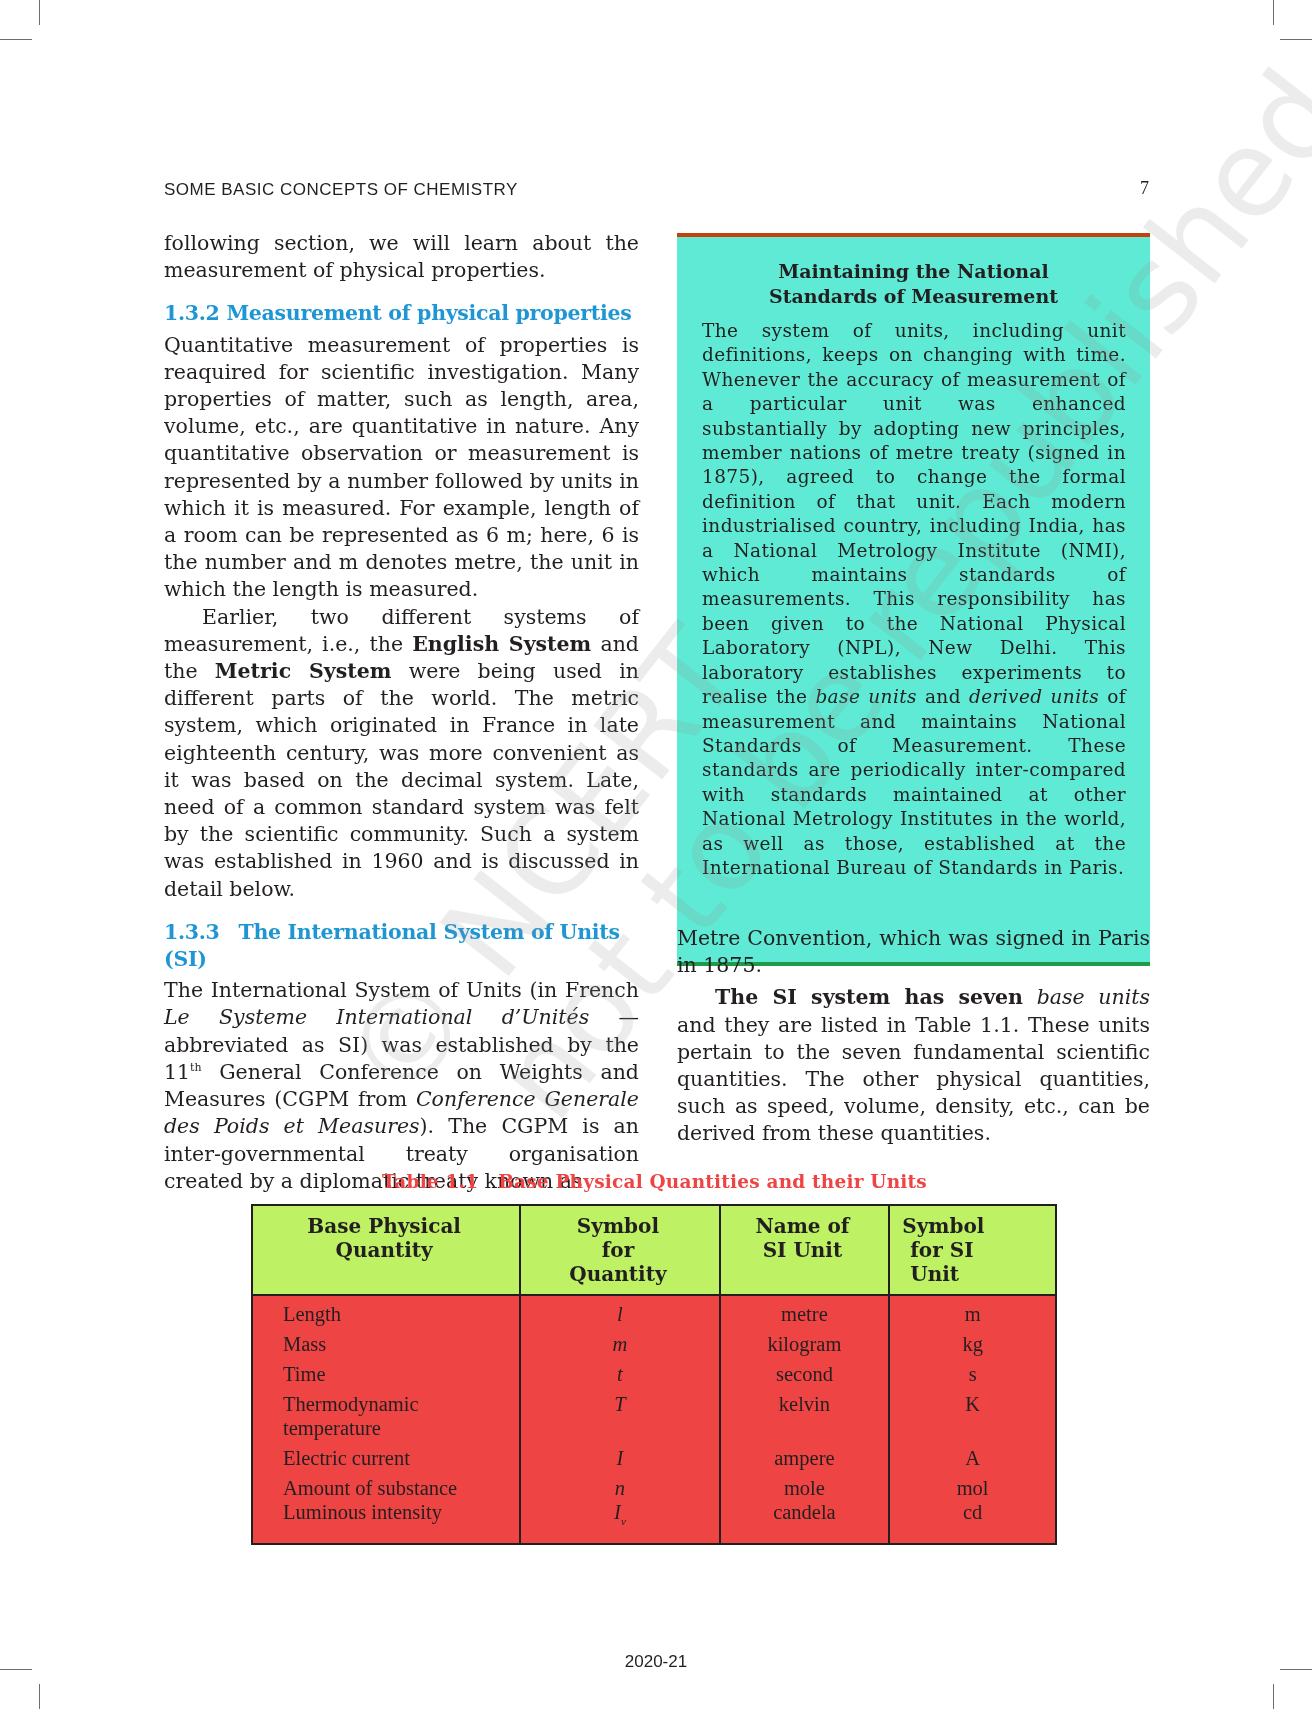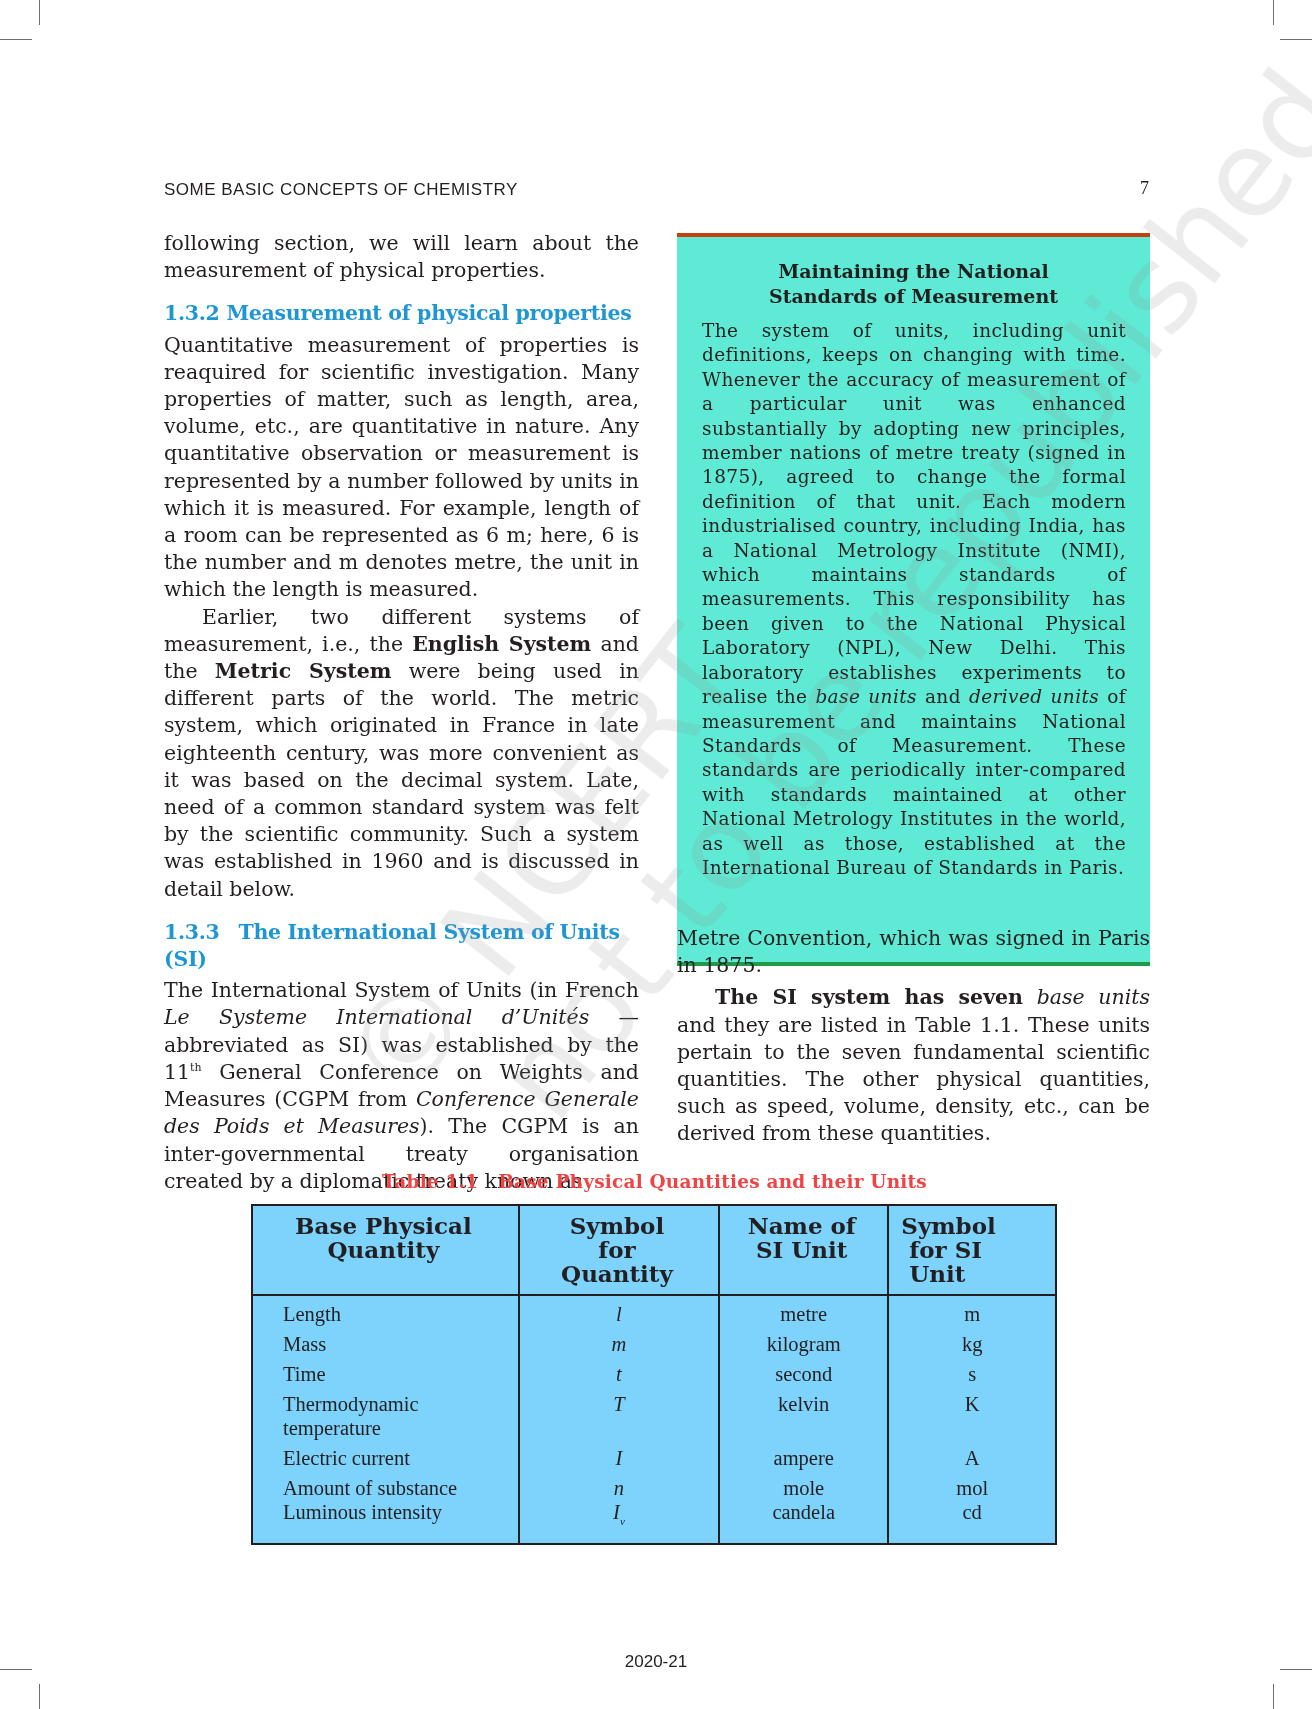--- a/index.html
+++ b/index.html
@@ -32,23 +32,23 @@
               letter-spacing:0.4px; }
 
   .watermark { position:absolute; left:250px; top:640px; width:900px; transform:rotate(-52deg);
                transform-origin:center; font-family:"DejaVu Sans",sans-serif; font-size:120px;
                color:rgba(150,150,150,0.18); line-height:130px; pointer-events:none; white-space:nowrap; }
 
   .table-caption { position:absolute; left:252px; top:1171px; width:805px; text-align:center;
                    color:#ef4444; font-weight:bold; font-size:18.5px; letter-spacing:0.2px; }
   .tbl { position:absolute; left:251px; top:1204px; width:806px; border:2px solid #231f20;
          border-collapse:collapse; font-size:19px; }
-  .tbl th { background:#7dd3fc; font-weight:bold; font-size:23px; line-height:24px; vertical-align:top;
+  .tbl th { background:#bef264; font-weight:bold; font-size:20px; line-height:24px; vertical-align:top;
             padding:8px 12px 8px 8px; border-right:2px solid #231f20; border-bottom:2px solid #231f20; }
-  .tbl td { background:#7dd3fc; line-height:24px; padding:0 8px; border-right:2px solid #231f20;
+  .tbl td { background:#ef4444; line-height:24px; padding:0 8px; border-right:2px solid #231f20;
             vertical-align:top; font-family:"Liberation Serif",serif; font-size:20.5px; }
   .tbl th:last-child, .tbl td:last-child { border-right:none; }
   .c1 { width:243px; text-align:left; padding-left:30px !important; }
   .c2 { width:190px; text-align:center; }
   .c3 { width:160px; text-align:center; }
   .c4 { width:150px; text-align:center; }
   .tbl th.c1 { text-align:center; padding-left:8px !important; }
   .tbl th.c4 { text-align:left; padding-left:12px !important; }
   .tbl td.c1 { padding-left:30px !important; }
   .tbl tr.first td { padding-top:6px; }

